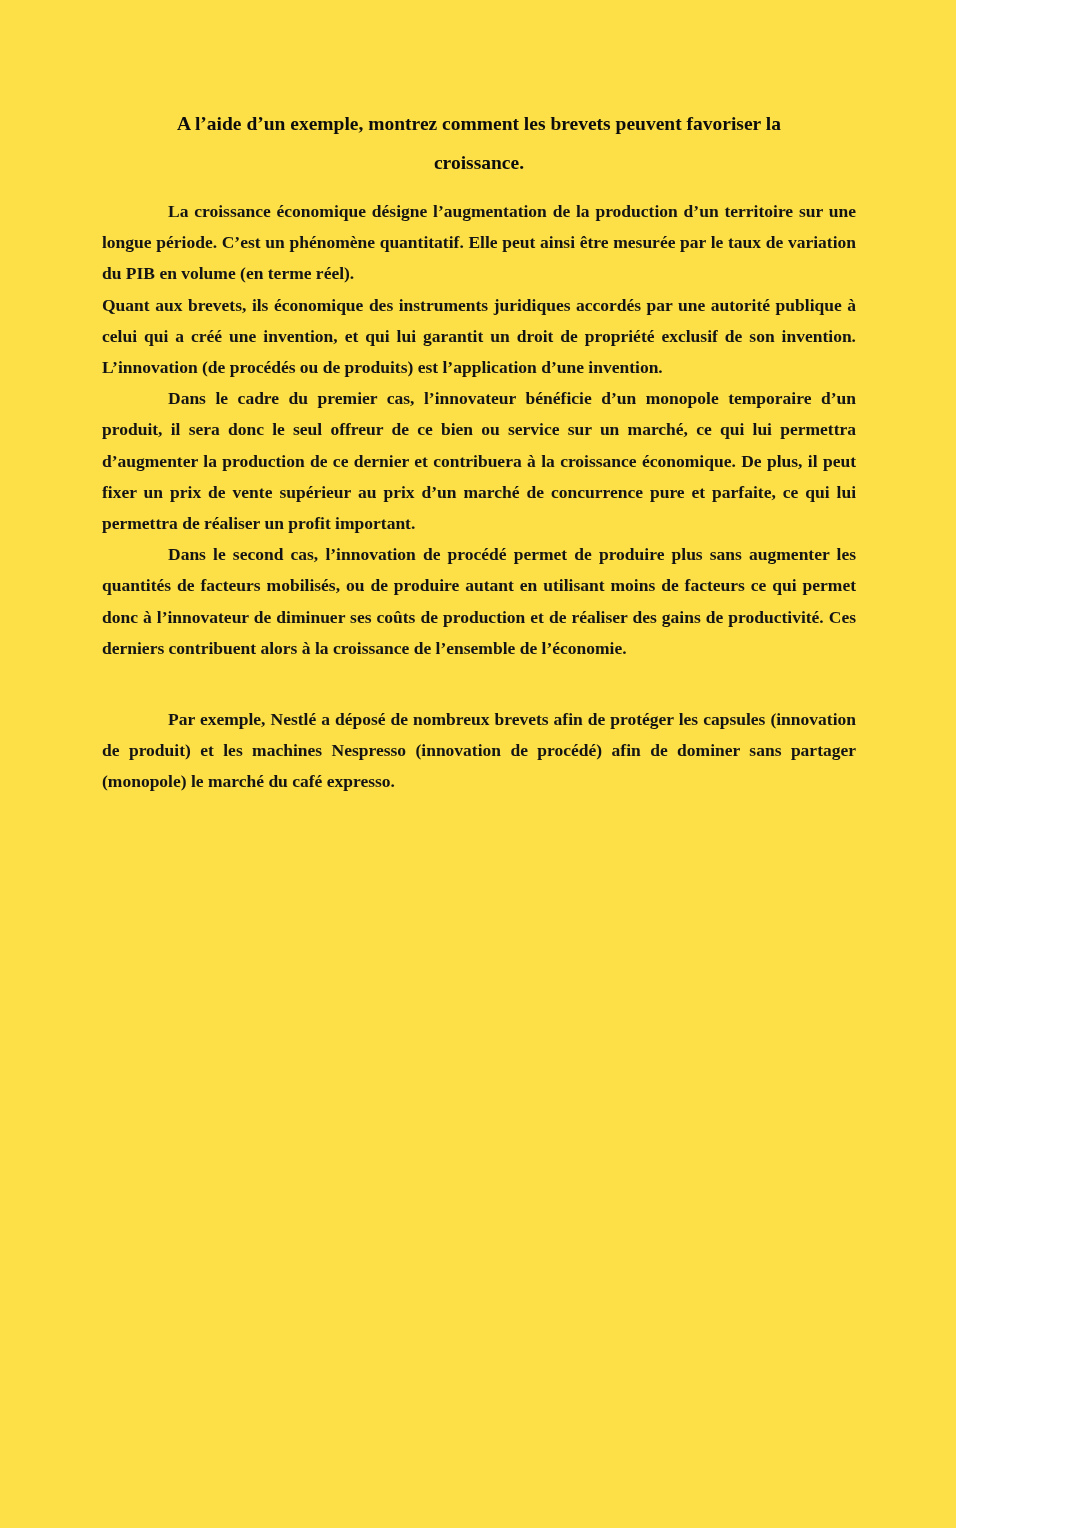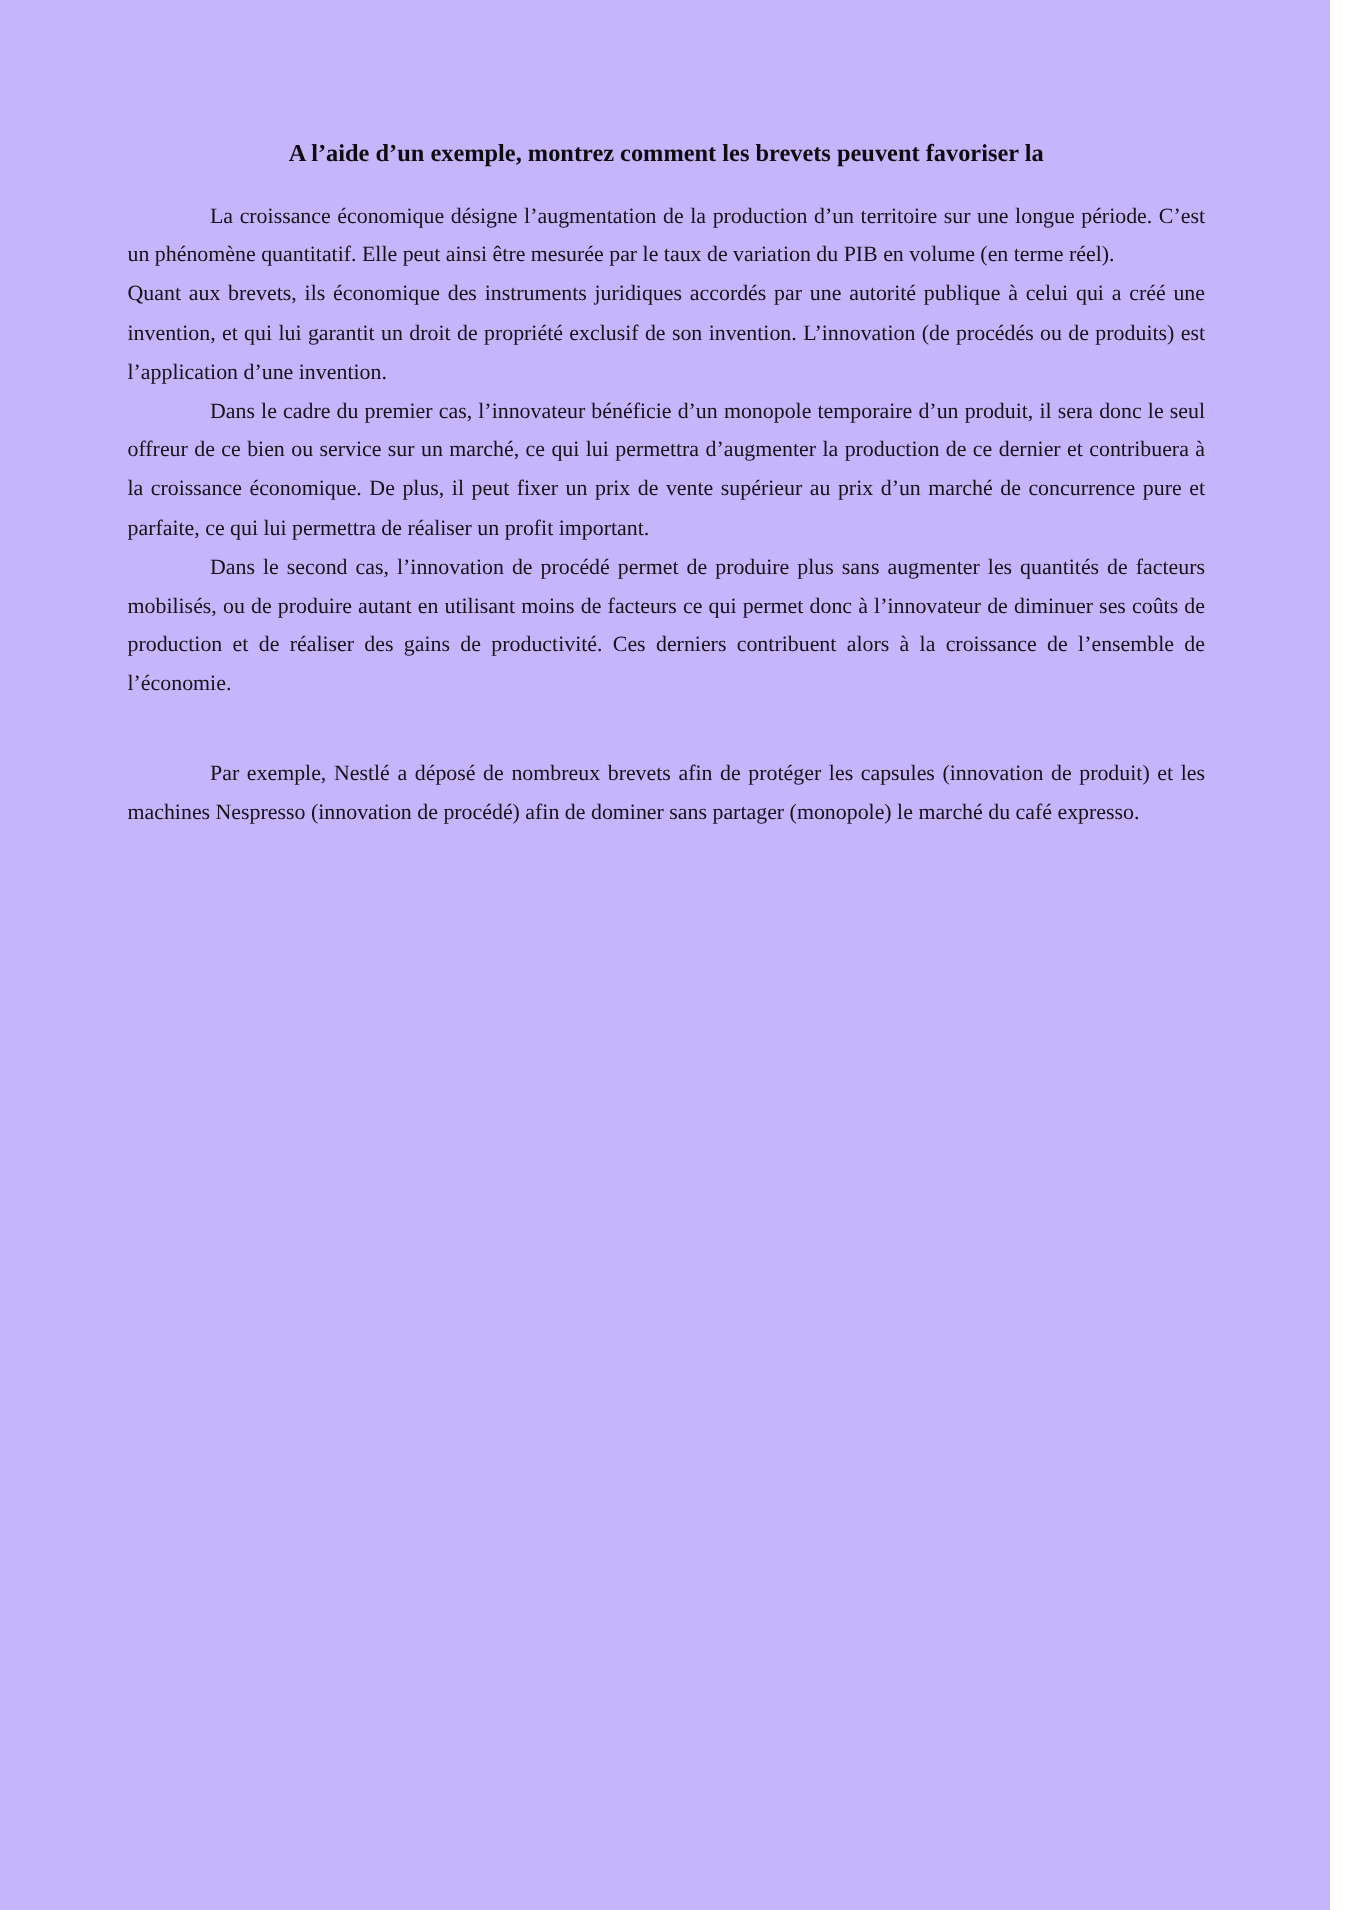--- a/index.html
+++ b/index.html
@@ -8,58 +8,60 @@
     background: #ffffff;
   }
   body {
     width: 1080px;
     min-height: 1528px;
     font-family: "Liberation Serif", "DejaVu Serif", serif;
     color: #111111;
     box-sizing: border-box;
   }
   .page {
-    width: 1064px;
+    width: 956px;
     min-height: 1528px;
     box-sizing: border-box;
     padding: 104px 100px 60px 102px;
-    background: #c4b5fd;
+    background: #fde047;
   }
   .title {
     font-size: 19.5px;
     font-weight: bold;
     text-align: center;
     line-height: 39px;
     margin: 0 0 14px 0;
     color: #0d0d0d;
   }
   .title-line {
     display: block;
   }
   .para {
     font-size: 17.5px;
     line-height: 31.2px;
     text-align: justify;
     margin: 0;
     color: #141414;
+    font-weight: bold;
   }
   .para.indent {
     text-indent: 66px;
   }
   .para.gap {
     margin-top: 40px;
   }
 </style>
 </head>
 <body>
 
 <div class="page">
 
   <h1 class="title">
     <span class="title-line">A l’aide d’un exemple, montrez comment les brevets peuvent favoriser la</span>
+    <span class="title-line">croissance.</span>
   </h1>
 
   <p class="para indent">La croissance économique désigne l’augmentation de la production d’un territoire sur une longue période. C’est un phénomène quantitatif. Elle peut ainsi être mesurée par le taux de variation du PIB en volume (en terme réel).</p>
 
   <p class="para">Quant aux brevets, ils économique des instruments juridiques accordés par une autorité publique à celui qui a créé une invention, et qui lui garantit un droit de propriété exclusif de son invention. L’innovation (de procédés ou de produits) est l’application d’une invention.</p>
 
 
 
   <p class="para indent">Dans le cadre du premier cas, l’innovateur bénéficie d’un monopole temporaire d’un produit, il sera donc le seul offreur de ce bien ou service sur un marché, ce qui lui permettra d’augmenter la production de ce dernier et contribuera à la croissance économique. De plus, il peut fixer un prix de vente supérieur au prix d’un marché de concurrence pure et parfaite, ce qui lui permettra de réaliser un profit important.</p>
 

